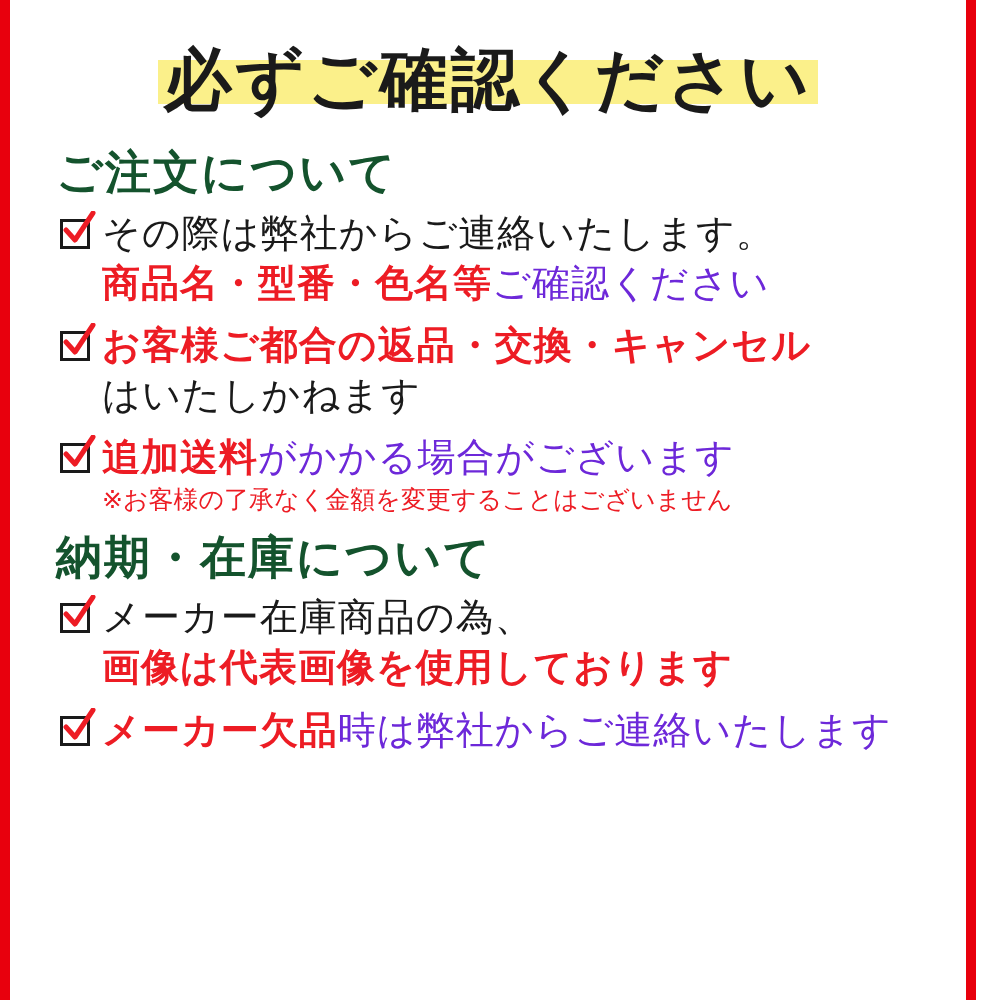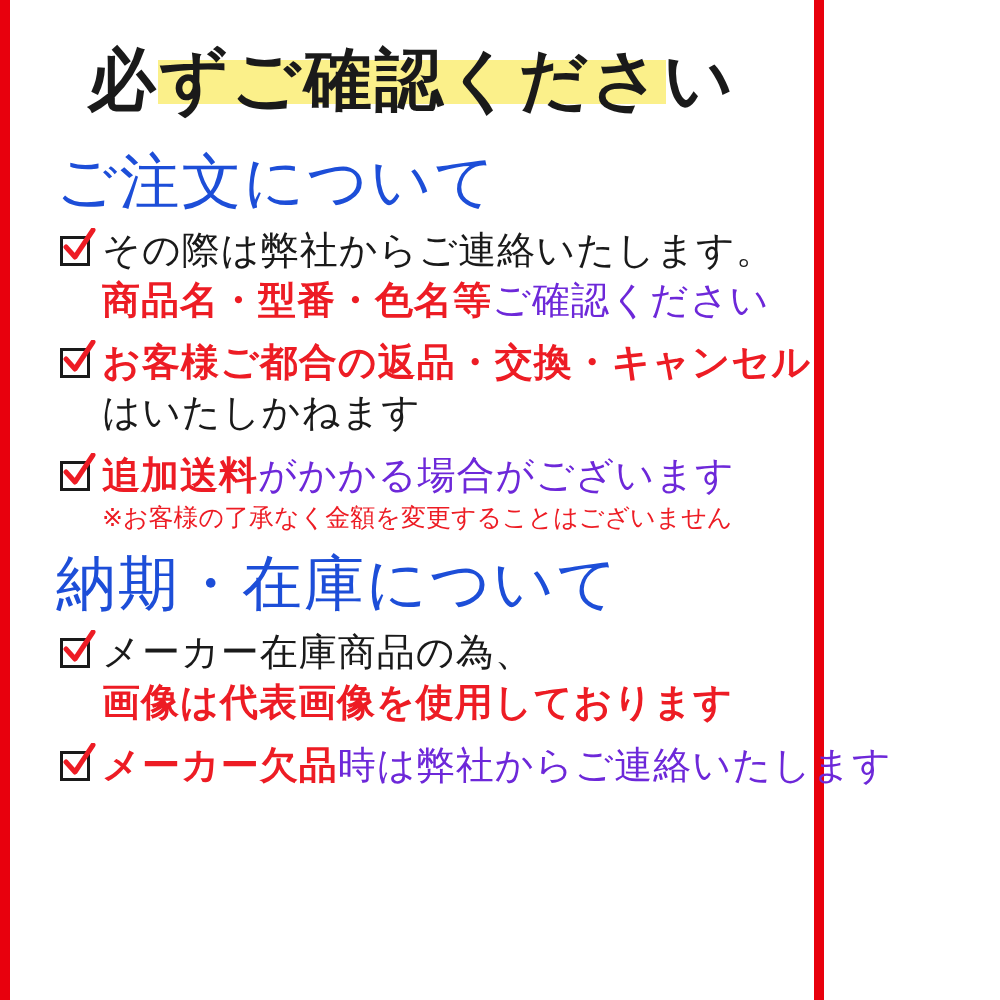--- a/index.html
+++ b/index.html
@@ -8,21 +8,21 @@
   }
   body {
     width: 1000px;
     height: 1000px;
     background: #ffffff;
     font-family: "DejaVu Sans", "Liberation Sans", sans-serif;
     overflow: hidden;
   }
   .page {
     position: relative;
-    width: 824px;
+    width: 976px;
     height: 1000px;
     box-sizing: border-box;
     border-left: 10px solid #e8000d;
     border-right: 10px solid #e8000d;
     background: #ffffff;
   }
   .inner {
     position: absolute;
     left: 0;
     top: 0;
@@ -53,23 +53,23 @@
     font-size: 68px;
     font-weight: 700;
     color: #1a1a1a;
     letter-spacing: 3px;
     line-height: 92px;
     white-space: nowrap;
   }
 
   
   .section-heading {
-    font-size: 60px;
-    font-weight: 400;
-    color: #1d4ed8;
+    font-size: 46px;
+    font-weight: 700;
+    color: #14532d;
     letter-spacing: 2px;
     margin: 14px 0 6px 16px;
     line-height: 1.25;
   }
   .section-heading.second {
     margin-top: 1px;
   }
 
   
   .item {

